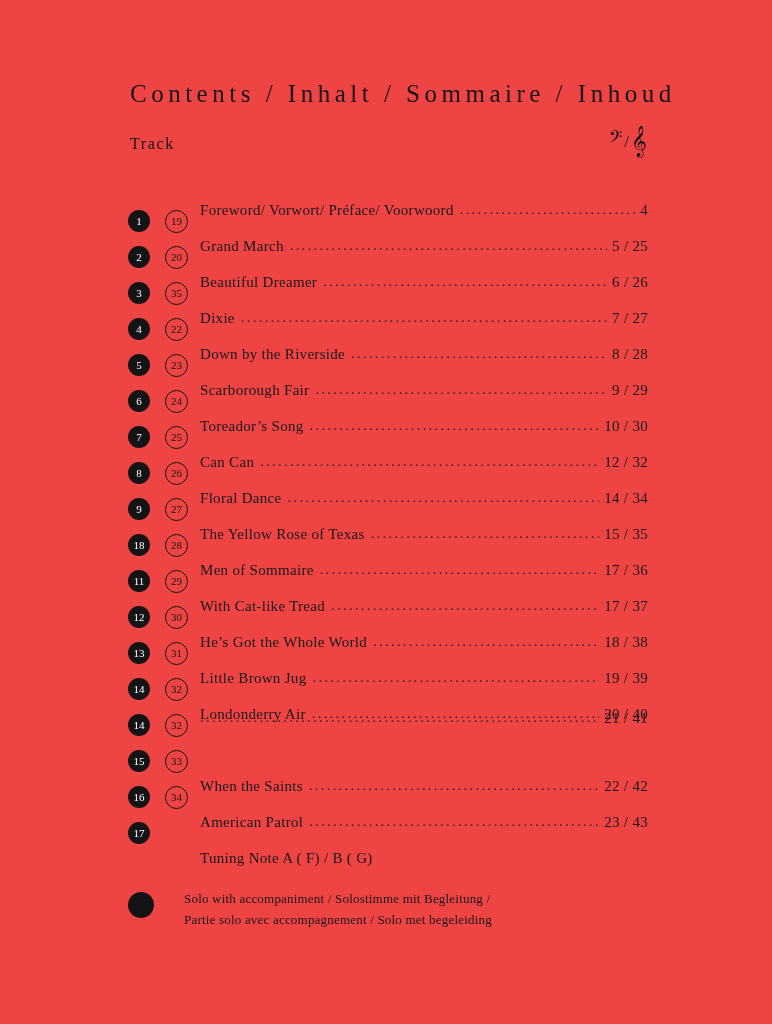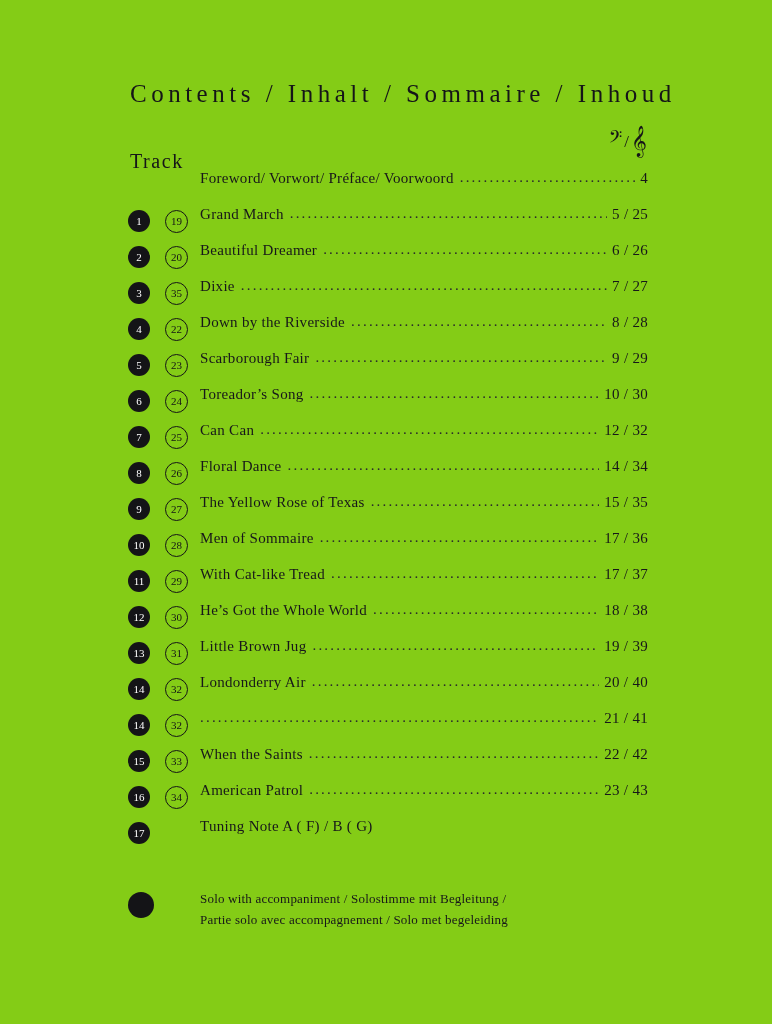--- a/index.html
+++ b/index.html
@@ -13,38 +13,38 @@
     position: relative;
     font-family: "Liberation Serif", serif;
     color: #17171a;
     overflow: hidden;
   }
   .page {
     position: absolute;
     left: 0; top: 0;
     width: 772px;
     height: 1024px;
-    background: #84cc16;
+    background: #ef4444;
   }
   .title {
     position: absolute;
     left: 130px;
     top: 80px;
     width: 520px;
     font-size: 25px;
     letter-spacing: 4.5px;
     font-weight: 400;
     color: #151518;
     white-space: nowrap;
   }
   .track-label {
     position: absolute;
     left: 130px;
-    top: 150px;
-    font-size: 20px;
+    top: 135px;
+    font-size: 16px;
     letter-spacing: 1.6px;
     color: #151518;
   }
   .clef-header {
     position: absolute;
     right: 124px;
     top: 128px;
     font-size: 23px;
     line-height: 1;
     color: #151518;
@@ -102,21 +102,21 @@
     position: absolute;
     left: 200px;
     right: 124px;
     top: 0;
     height: 26px;
     display: flex;
     align-items: baseline;
     font-size: 15px;
     letter-spacing: 0.3px;
   }
-  .entry .name { white-space: nowrap; padding-right: 6px; }
+  .entry .name { white-space: nowrap; padding-right: 6px; margin-top: 32px; }
   .entry .dots {
     flex: 1 1 auto;
     overflow: hidden;
     white-space: nowrap;
     font-size: 15px;
     letter-spacing: 2.2px;
     color: #2a2a2d;
     transform: translateY(-1px);
   }
   .entry .pages {
@@ -145,21 +145,21 @@
     left: 128px;
     top: 4px;
     width: 26px;
     height: 26px;
     border-radius: 50%;
   }
   .legend-disc.filled { background: #141417; }
   .legend-disc.hollow { border: 1.6px solid #141417; box-sizing: border-box; }
   .legend-text {
     position: absolute;
-    left: 200px;
+    left: 184px;
     top: 0;
     width: 470px;
     font-size: 13px;
     line-height: 21px;
     letter-spacing: 0.2px;
   }
   .legend-text div { white-space: nowrap; }
 </style>
 </head>
 <body>
@@ -288,21 +288,21 @@
       </div>
       <div class="entry">
         <span class="name">The Yellow Rose of Texas</span>
         <span class="dots">................................................................................................................</span>
         <span class="pages">15 / 35</span>
       </div>
     </div>
 
     <div class="row">
       <div class="bullets">
-        <span class="disc filled">10</span>
+        <span class="disc filled">18</span>
         <span class="disc hollow">28</span>
       </div>
       <div class="entry">
         <span class="name">Men of Sommaire</span>
         <span class="dots">................................................................................................................</span>
         <span class="pages">17 / 36</span>
       </div>
     </div>
 
     <div class="row">

